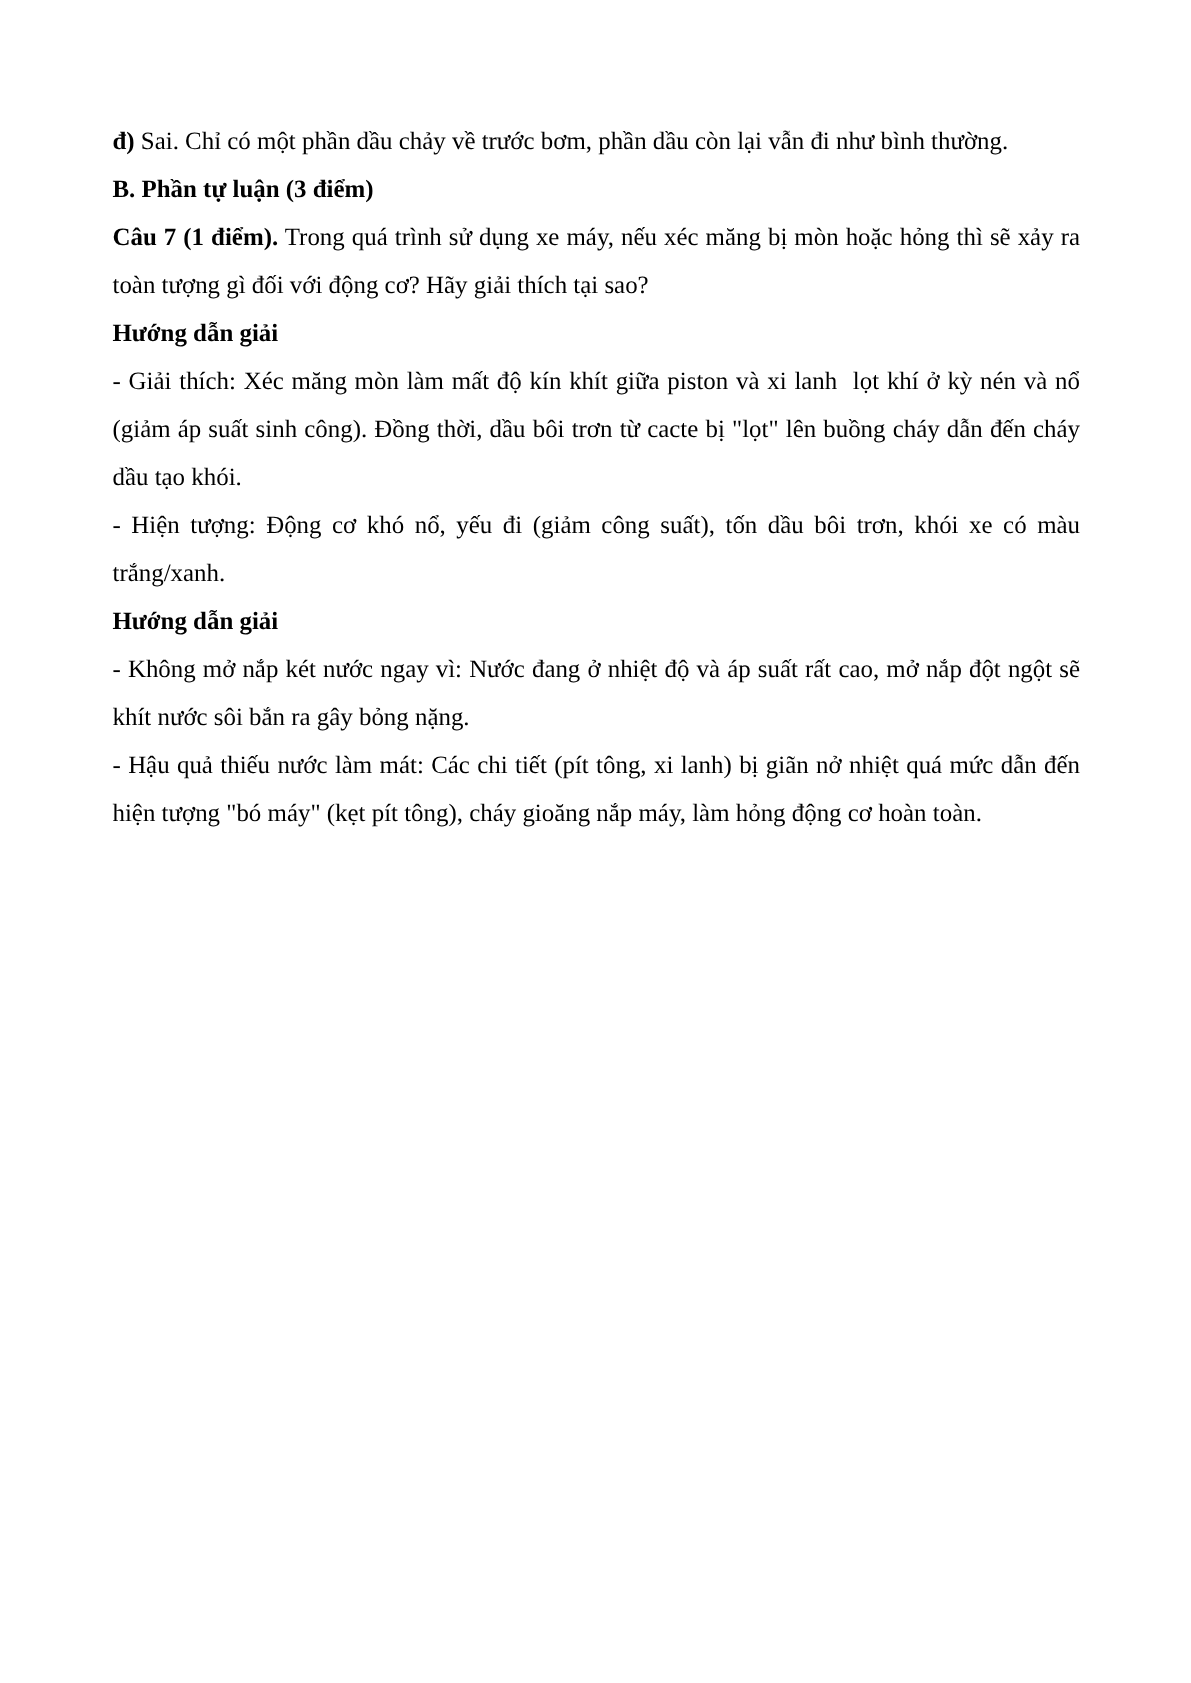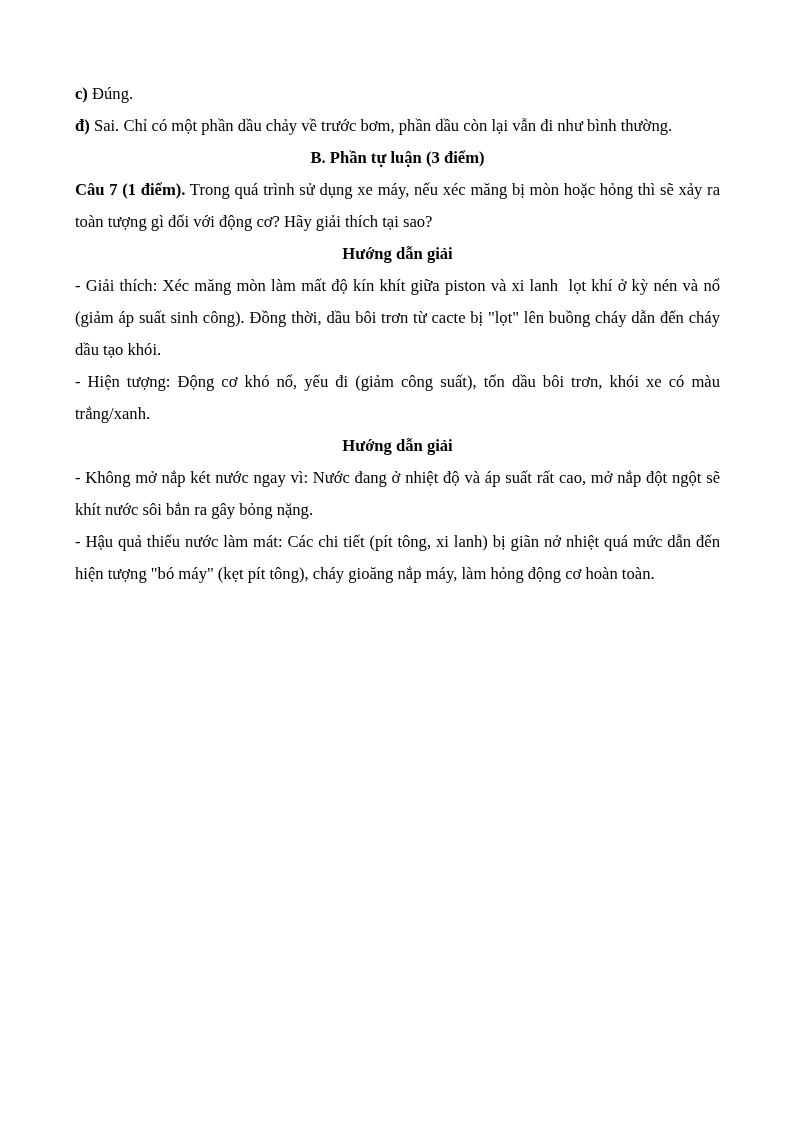--- a/index.html
+++ b/index.html
@@ -20,33 +20,32 @@
     padding: 78px 74px 60px 75px;
     overflow: hidden;
   }
   .doc p {
     margin: 0;
     padding: 0;
     text-align: justify;
     text-justify: inter-word;
   }
   .doc p.heading {
-    text-align: center;
+    text-align: left;
   }
   .doc b {
     font-weight: bold;
   }
 </style>
 </head>
 <body>
 
 <div class="page">
   <div class="doc">
 
-    <p><b>c)</b><span> Đúng.</span></p>
 
     <p><b>đ)</b><span> Sai. Chỉ có một phần dầu chảy về trước bơm, phần dầu còn lại vẫn đi như bình thường.</span></p>
 
     <p class="heading"><b>B. Phần tự luận (3 điểm)</b></p>
 
     <p><b>Câu 7 (1 điểm).</b><span> Trong quá trình sử dụng xe máy, nếu xéc măng bị mòn hoặc hỏng thì sẽ xảy ra toàn tượng gì đối với động cơ? Hãy giải thích tại sao?</span></p>
 
     <p class="heading"><b>Hướng dẫn giải</b></p>
 
     <p><span>- Giải thích: Xéc măng mòn làm mất độ kín khít giữa piston và xi lanh &nbsp;lọt khí ở kỳ nén và nổ (giảm áp suất sinh công). Đồng thời, dầu bôi trơn từ cacte bị "lọt" lên buồng cháy dẫn đến cháy dầu tạo khói.</span></p>

